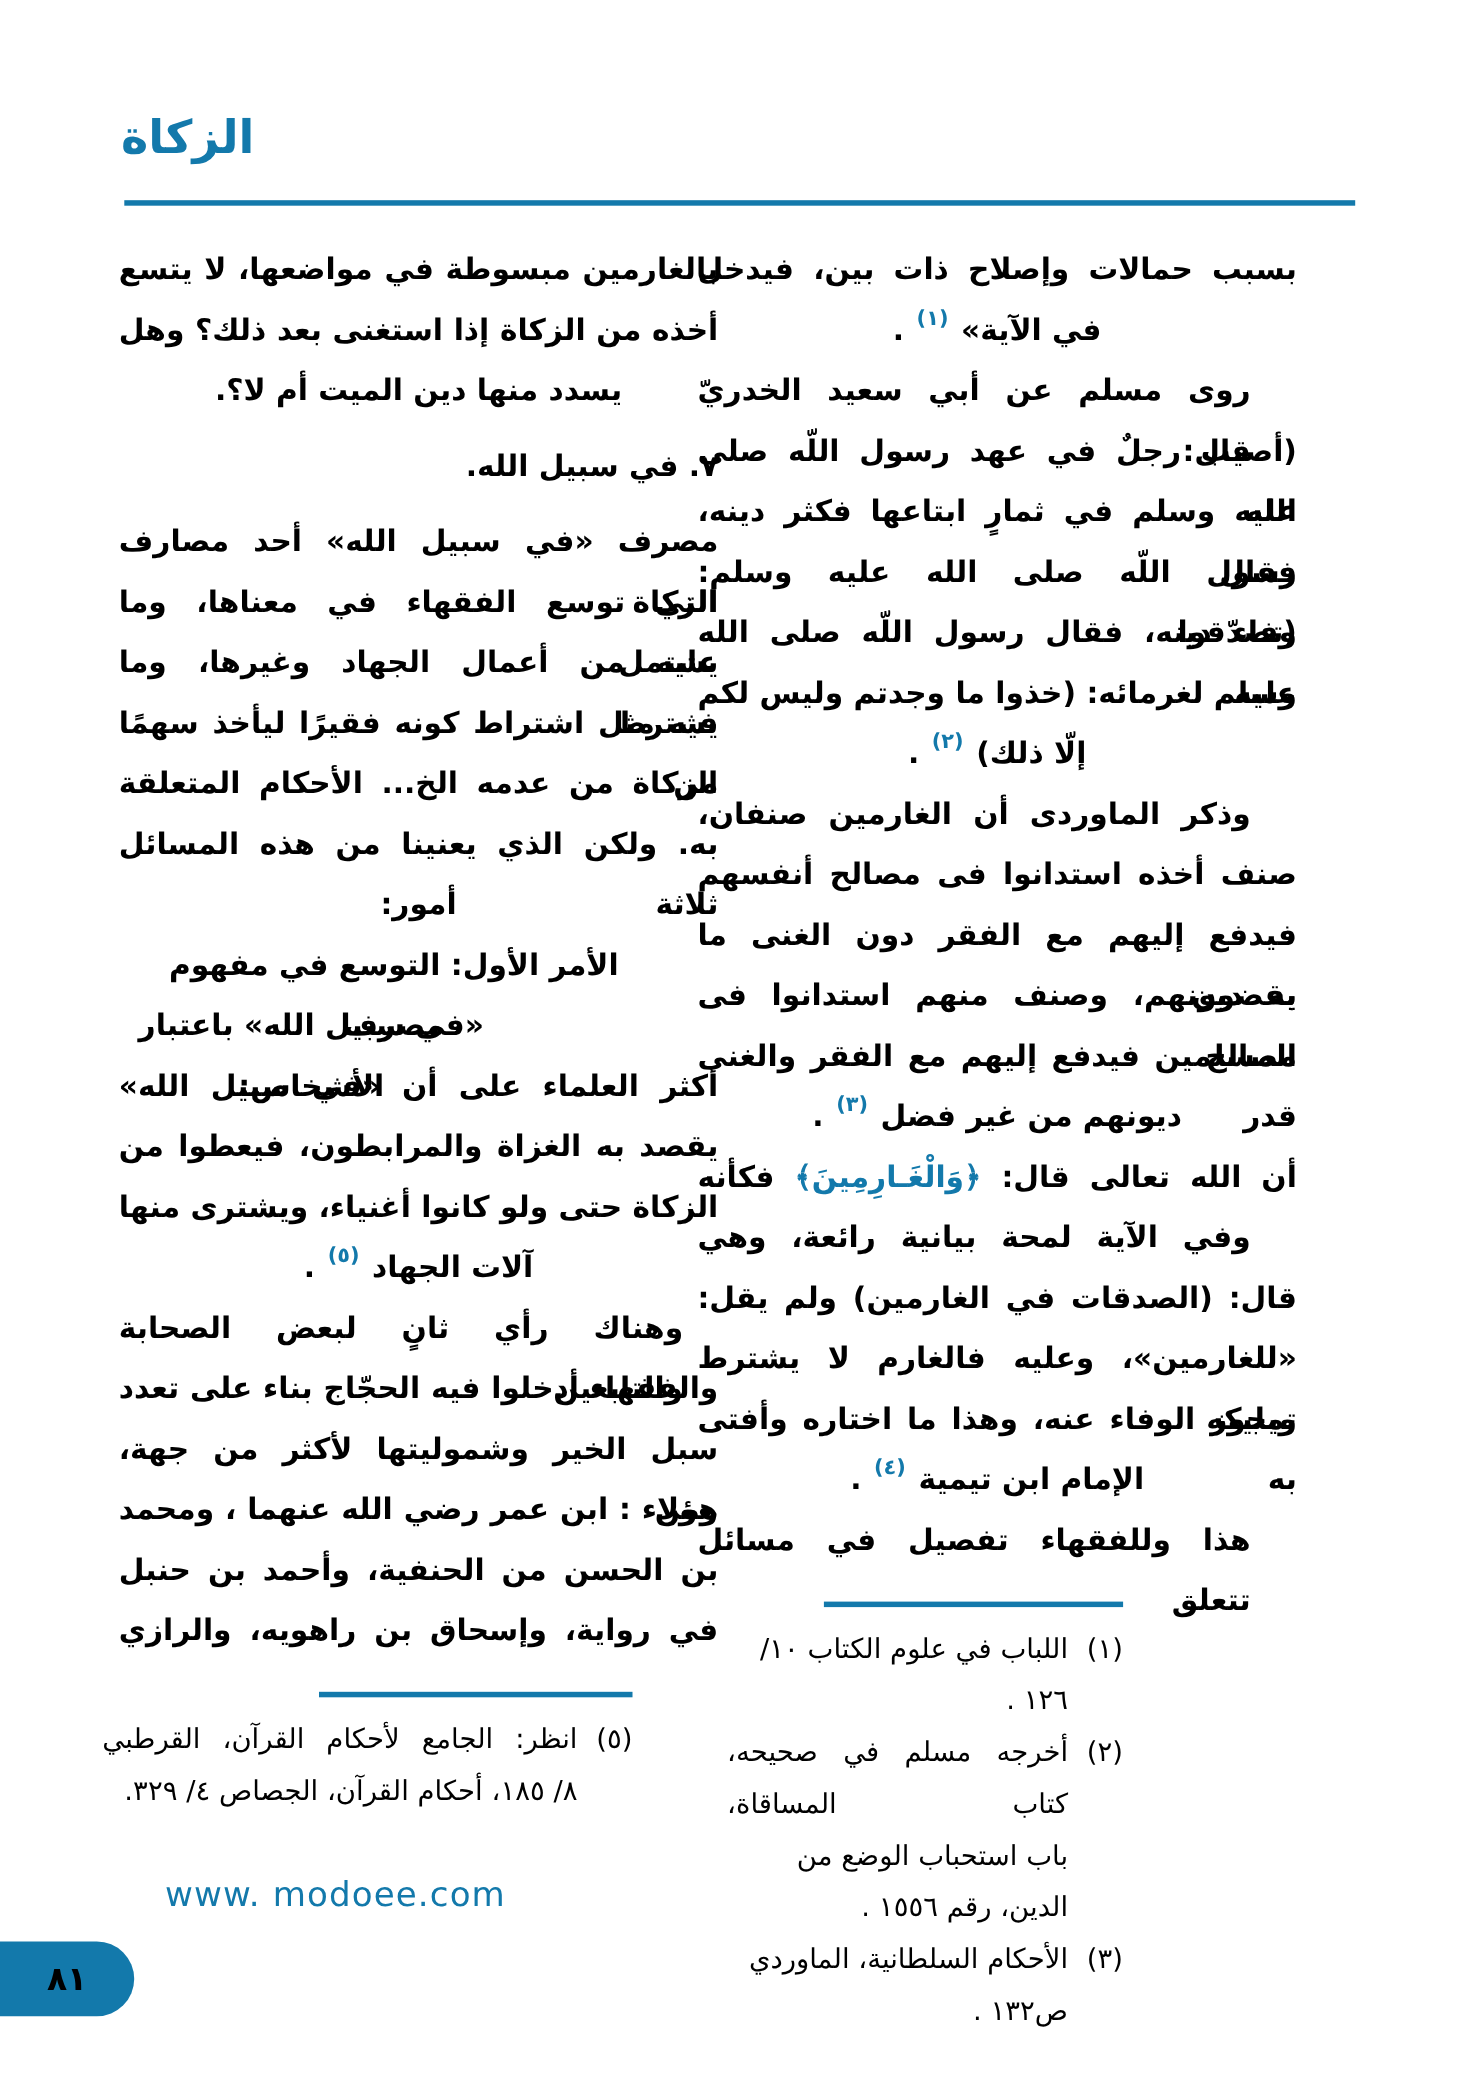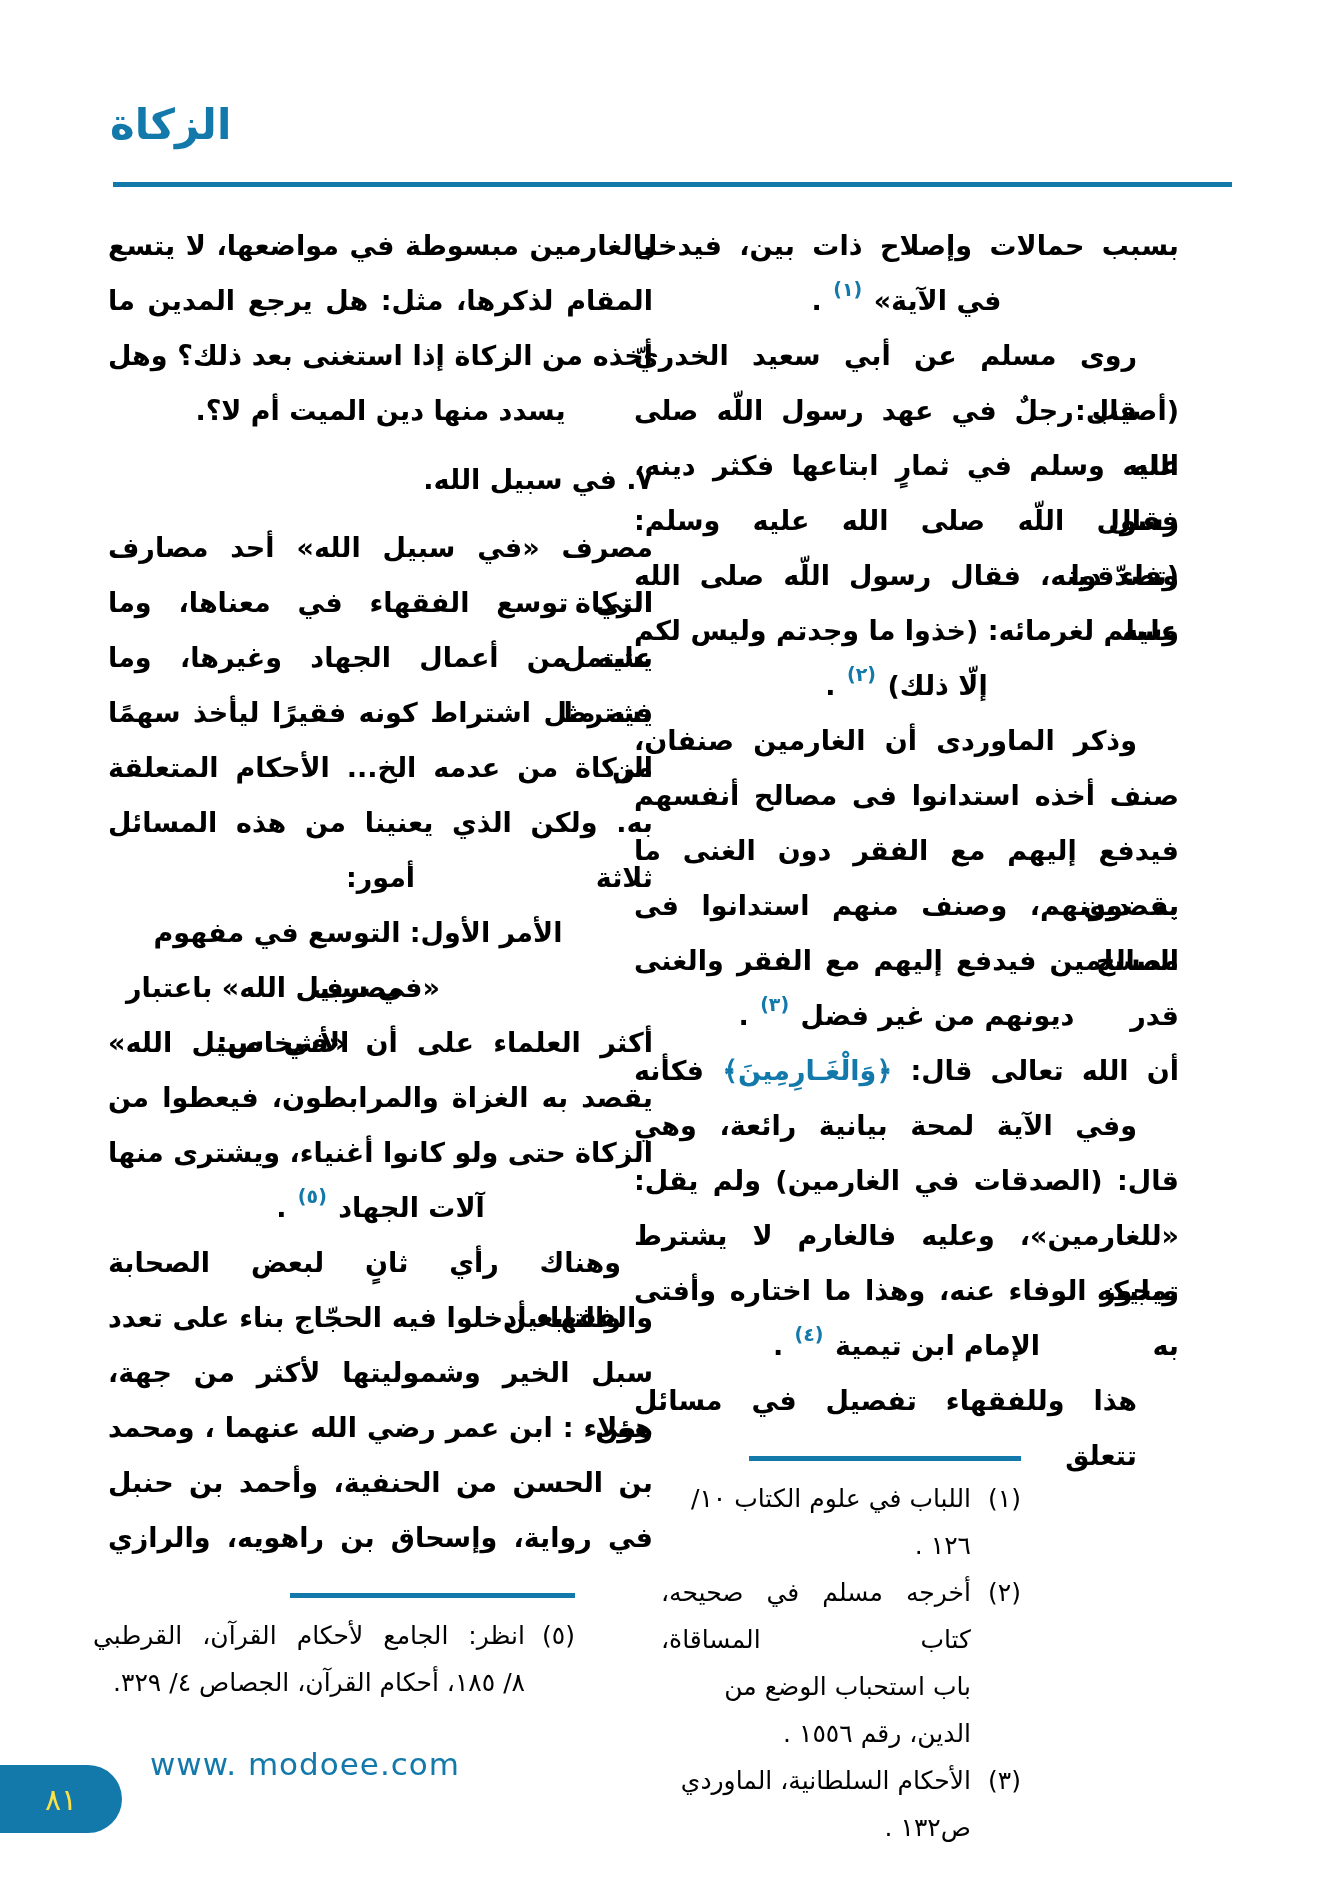--- a/index.html
+++ b/index.html
@@ -43,24 +43,24 @@
   .col-left  .fnblock { width:482px; margin-right:78px; }
   .fnrow { display:flex; gap:8px; font-size:25px; line-height:47px; }
   .fnnum { white-space:nowrap; min-width:42px; }
   .fntext { flex:1; }
   .fl.j { text-align:justify; text-align-last:justify; }
   
   .page-tab {
     position:absolute; left:0; top:1765px; width:122px; height:68px;
     background:var(--accent); border-radius:0 34px 34px 0;
     display:flex; align-items:center; justify-content:center;
-    color:#fde047; font-size:30px; font-weight:normal;
+    color:#000000; font-size:30px; font-weight:bold;
   }
   .website {
-    position:absolute; left:150px; top:1746px; direction:ltr;
+    position:absolute; left:150px; top:1705px; direction:ltr;
     color:var(--accent); font-size:31px; letter-spacing:1px;
   }
 </style>
 </head>
 <body>
 
 <div class="page">
 
   <div class="header-title">الزكاة</div>
   <div class="header-rule"></div>
@@ -106,21 +106,20 @@
         <div class="fnrow">
           <span class="fnnum">(٣)</span>
           <span class="fntext">
             <div class="fl">الأحكام السلطانية، الماوردي ص١٣٢ .</div>
           </span>
         </div>
       </div>
     </div>
   <div class="col col-left" id="col-left">
       <div class="bl just"><span>بالغارمين مبسوطة في مواضعها، لا يتسع</span></div>
-      <div class="bl just"><span>المقام لذكرها، مثل: هل يرجع المدين ما</span></div>
       <div class="bl just"><span>أخذه من الزكاة إذا استغنى بعد ذلك؟ وهل</span></div>
       <div class="bl"><span>يسدد منها دين الميت أم لا؟.</span></div>
       <div class="bl heading">٧. في سبيل الله.</div>
       <div class="bl just"><span>مصرف «في سبيل الله» أحد مصارف الزكاة</span></div>
       <div class="bl just"><span>التي توسع الفقهاء في معناها، وما يشتمل</span></div>
       <div class="bl just"><span>عليه من أعمال الجهاد وغيرها، وما يشترط</span></div>
       <div class="bl just"><span>فيه مثل اشتراط كونه فقيرًا ليأخذ سهمًا من</span></div>
       <div class="bl just"><span>الزكاة من عدمه الخ... الأحكام المتعلقة</span></div>
       <div class="bl just"><span>به. ولكن الذي يعنينا من هذه المسائل ثلاثة</span></div>
       <div class="bl"><span>أمور:</span></div>

